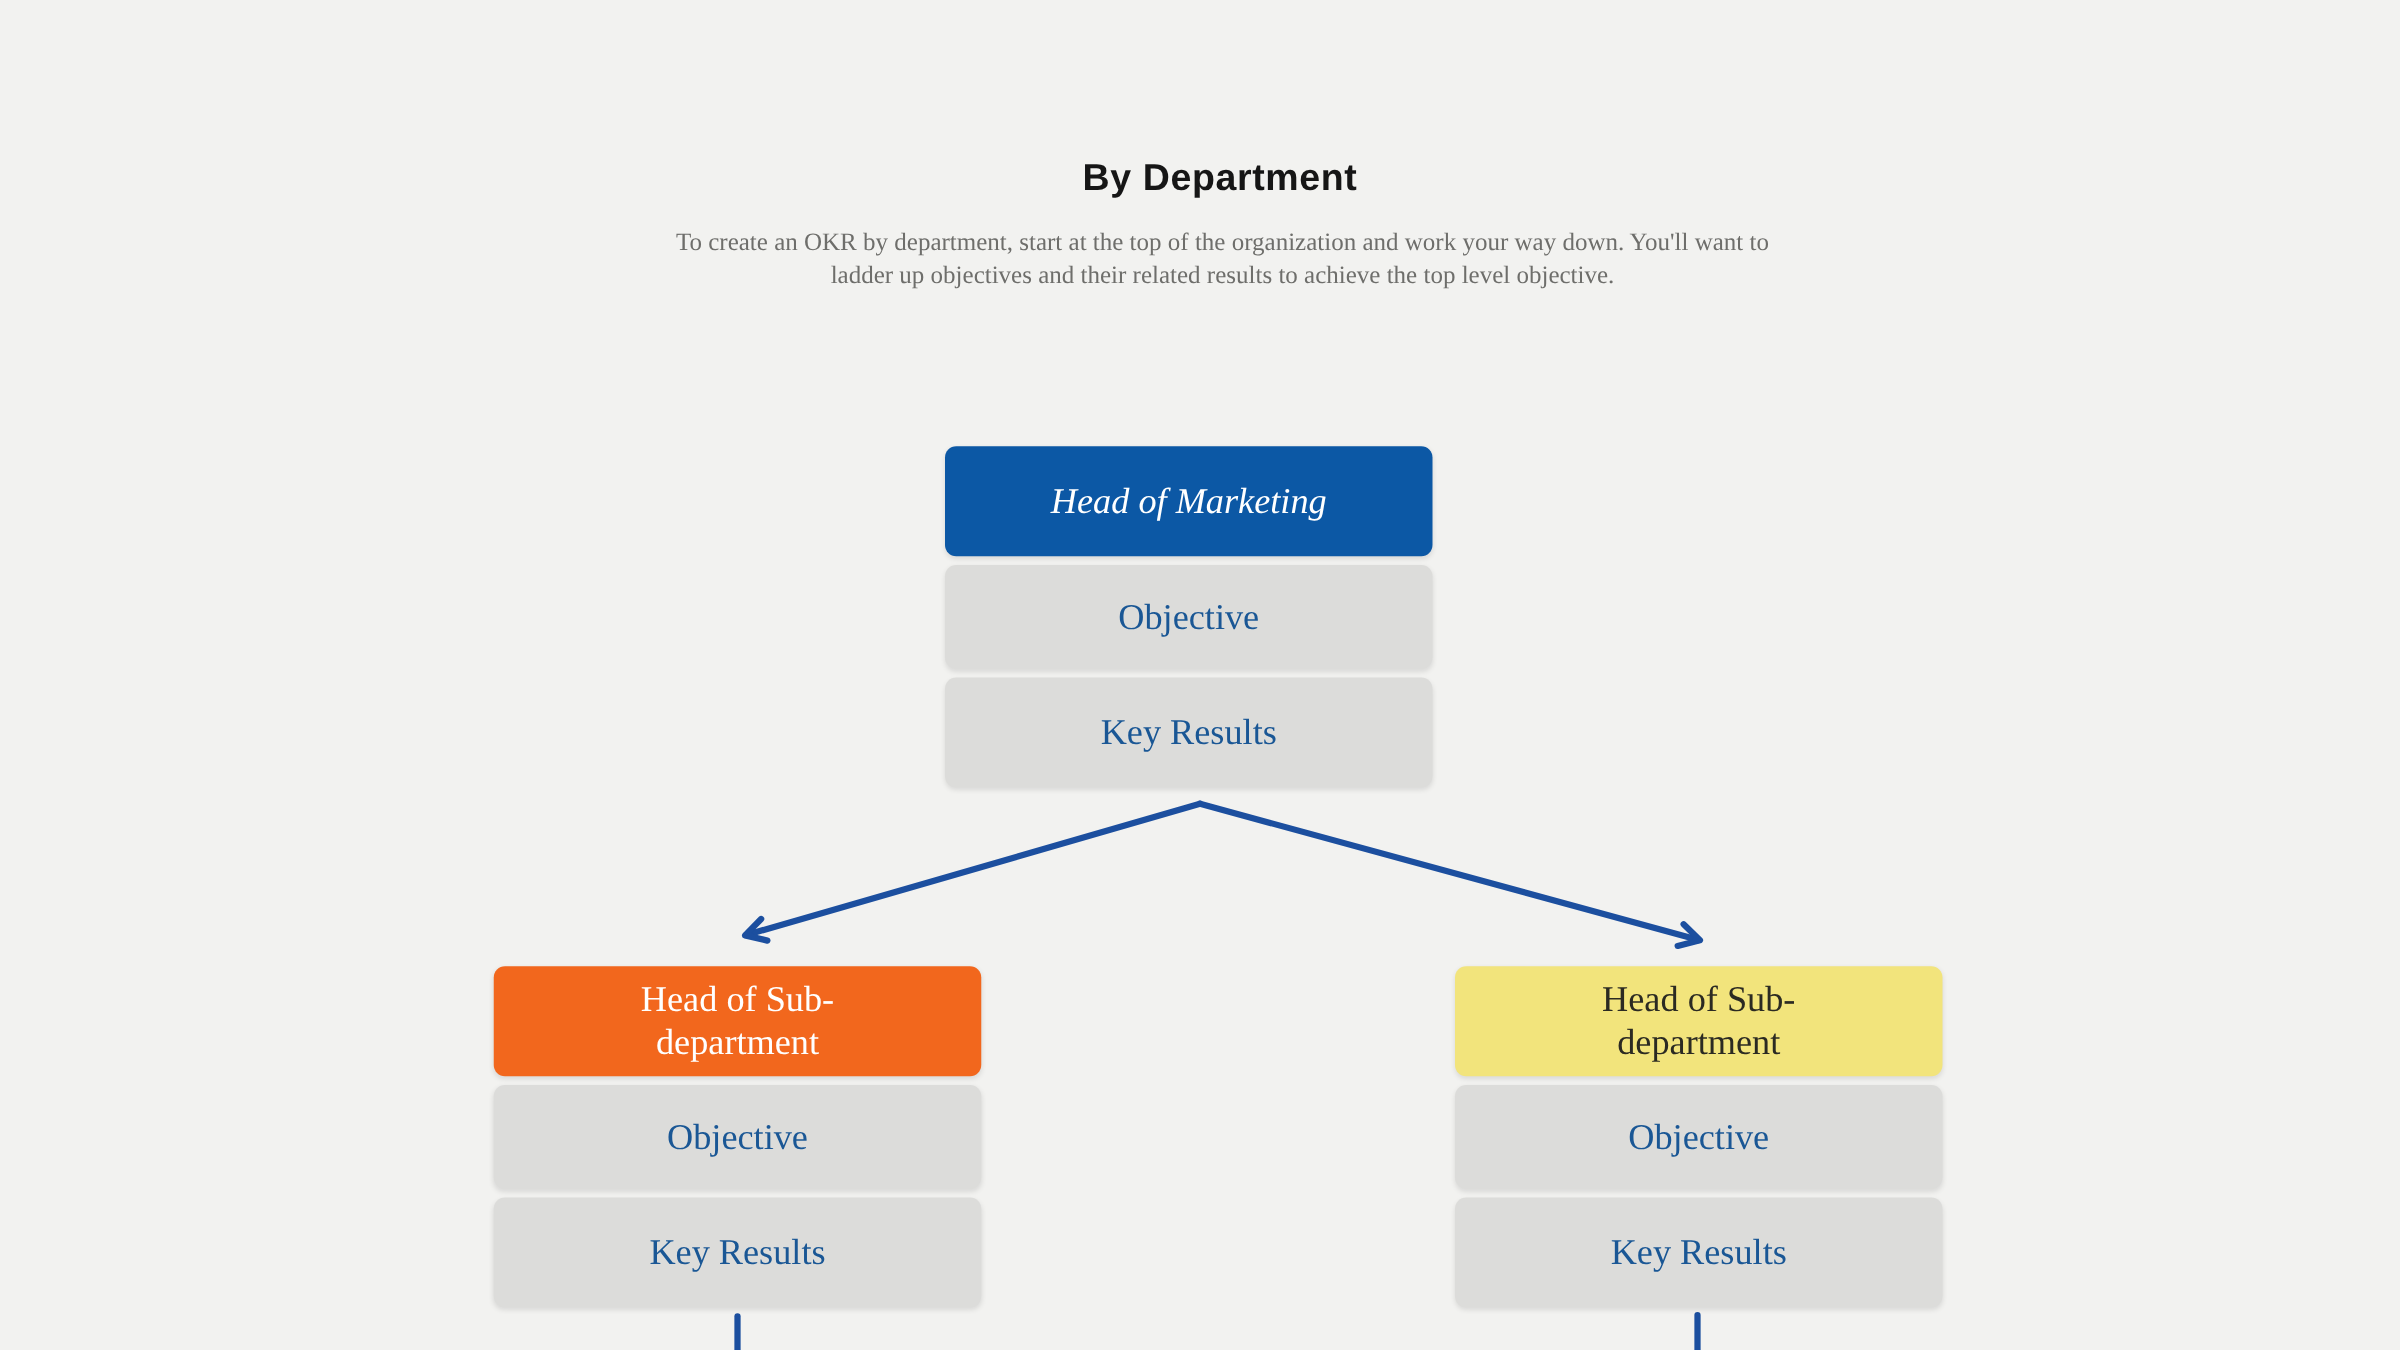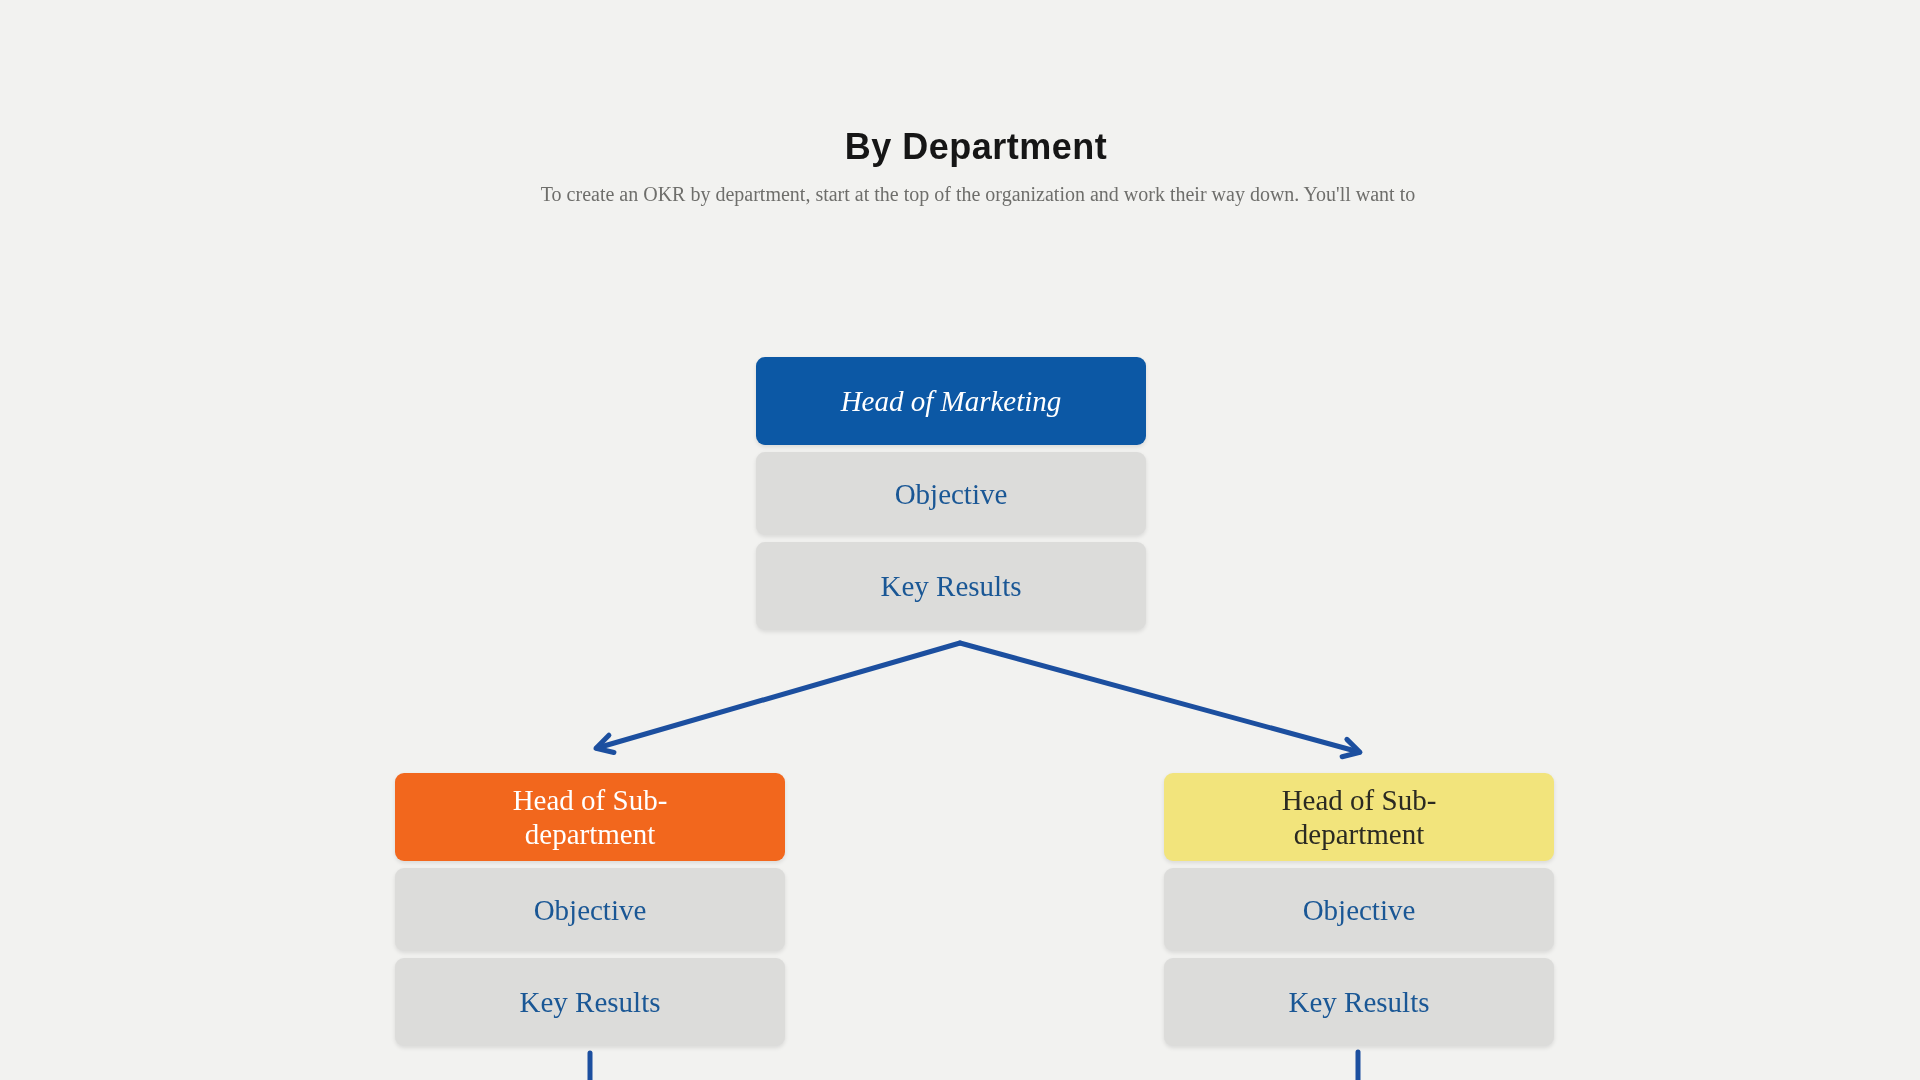--- a/index.html
+++ b/index.html
@@ -16,21 +16,21 @@
     overflow: hidden;
     background: #f2f2f0;
   }
   .page-title {
     position: absolute;
     top: 96px;
     left: 976px;
     transform: translateX(-50%);
     font-family: "Liberation Sans", sans-serif;
     font-weight: 700;
-    font-size: 36px;
+    font-size: 30px;
     line-height: 54px;
     letter-spacing: 0.5px;
     color: #161616;
     white-space: nowrap;
   }
   .page-subtitle {
     position: absolute;
     top: 181px;
     left: 978px;
     transform: translateX(-50%);
@@ -87,21 +87,22 @@
   }
 </style>
 </head>
 <body>
 
 <div class="stage" style="background: rgb(242, 242, 240);">
 
   <h1 class="page-title" style="color: rgb(22, 22, 22);">By Department</h1>
 
   <div class="page-subtitle" style="color: rgb(110, 110, 107);">
-    <div>To create an OKR by department, start at the top of the organization and work their way down. You'll want to</div>
+    <div>To create an OKR by department, start at the top of the organization and work your way down. You'll want to</div>
+    <div>ladder up objectives and their related results to achieve the top level objective.</div>
   </div>
 
   <div class="org-chart">
 
     <svg class="connector-svg" viewBox="0 0 1920 1080" xmlns="http://www.w3.org/2000/svg" aria-hidden="true">
       <defs>
         <marker id="arrowhead" viewBox="0 0 26 26" refX="20" refY="13" markerWidth="26" markerHeight="26" markerUnits="userSpaceOnUse" orient="auto">
           <path d="M5,4 L21,13 L5,22" style="stroke: rgb(28, 79, 159);"></path>
         </marker>
       </defs>

